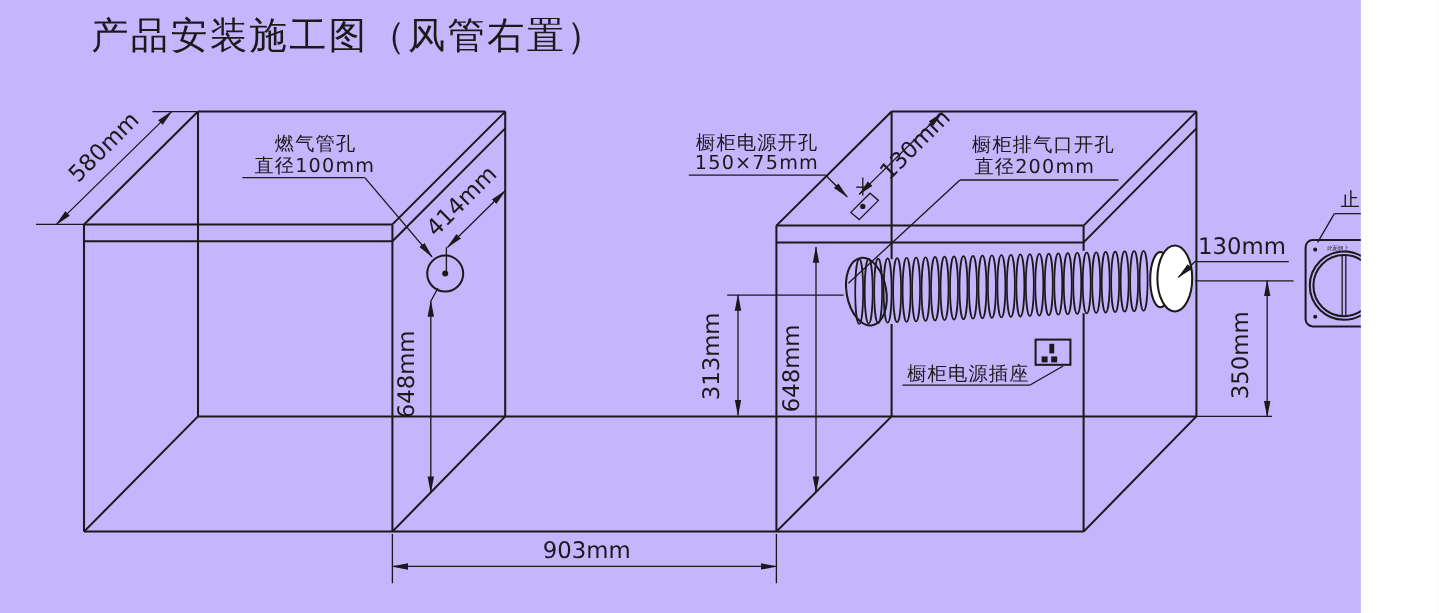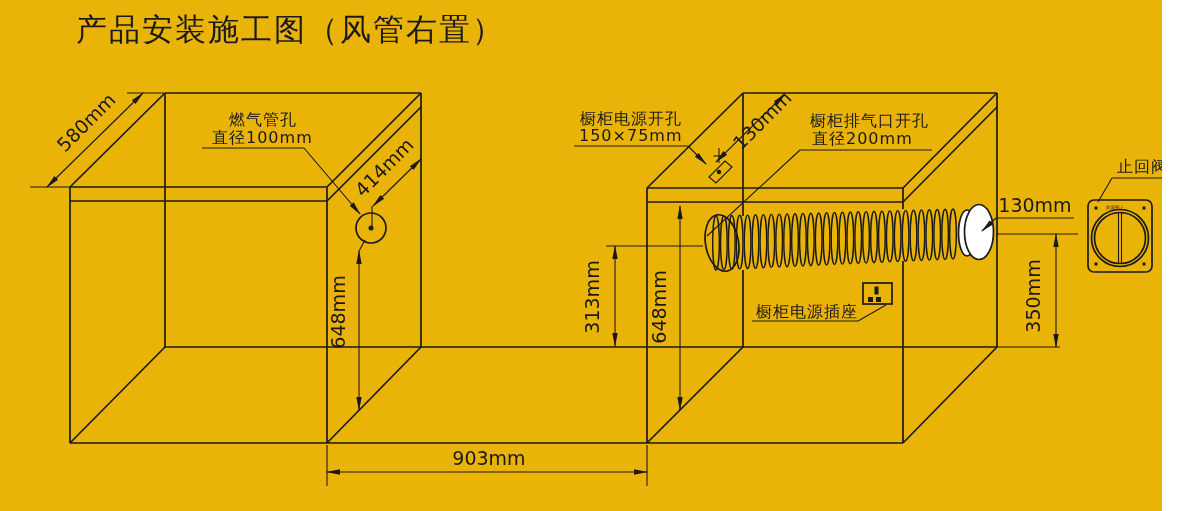--- a/index.html
+++ b/index.html
@@ -1,17 +1,17 @@
 <!DOCTYPE html>
 <html><head>
 <meta charset="utf-8">
 <style>
   html,body{margin:0;padding:0;background:#ffffff;}
-  .stage{position:relative;width:1134px;height:511px;background:#eab308;overflow:hidden;
-         font-family:"DejaVu Sans","Liberation Sans",sans-serif;padding-left:28px;}
+  .stage{position:relative;width:1134px;height:511px;background:#c4b5fd;overflow:hidden;
+         font-family:"DejaVu Sans","Liberation Sans",sans-serif;}
   svg{position:absolute;left:0;top:0;}
   .edge{stroke:#1a1a1a;stroke-width:1.7;fill:none;}
   .thin{stroke:#1a1a1a;stroke-width:1.1;fill:none;}
   .dim{stroke:#1a1a1a;stroke-width:1.1;fill:none;}
   .ring{stroke:#1a1a1a;stroke-width:1.4;fill:none;}
   .cap{stroke:#1a1a1a;stroke-width:1.7;fill:#ffffff;}
   .capopen{stroke:#1a1a1a;stroke-width:1.7;fill:none;}
   .solid{fill:#1a1a1a;stroke:none;}
   text{fill:#1a1a1a;}
   .title-text{font-family:"DejaVu Serif","Liberation Serif",serif;font-size:31px;letter-spacing:2px;}

